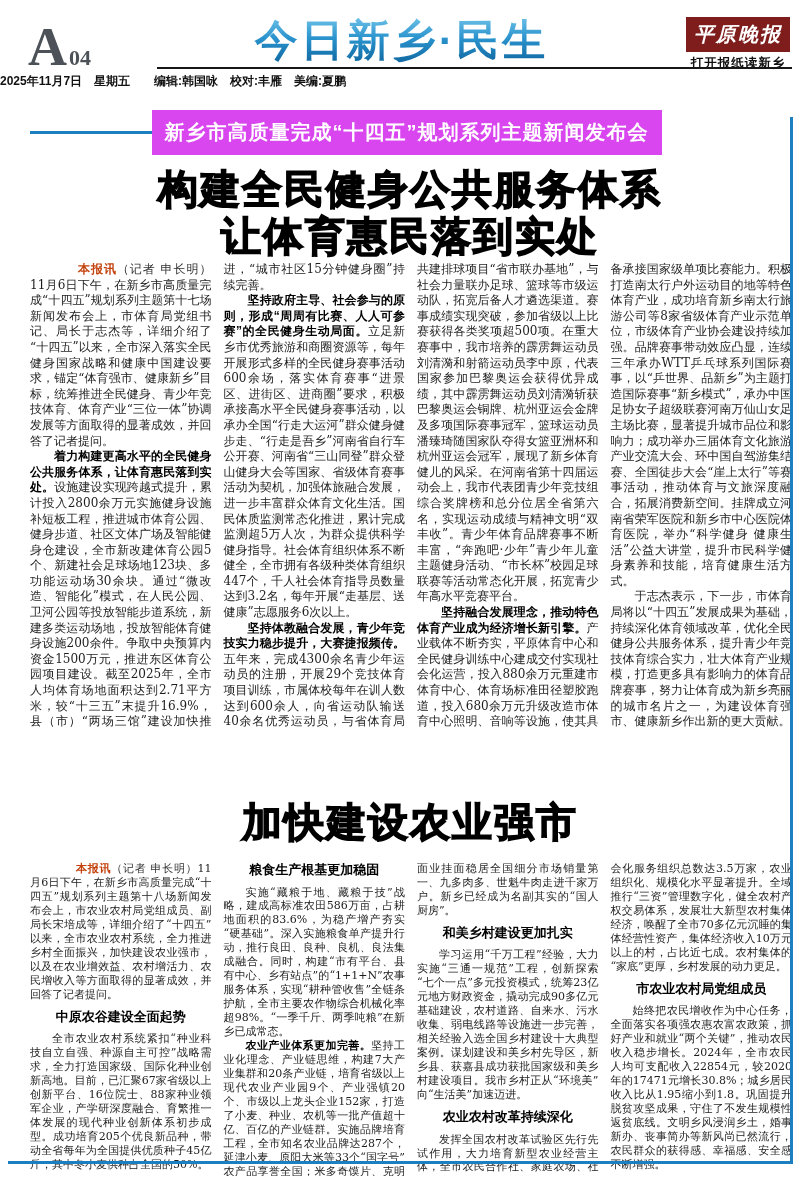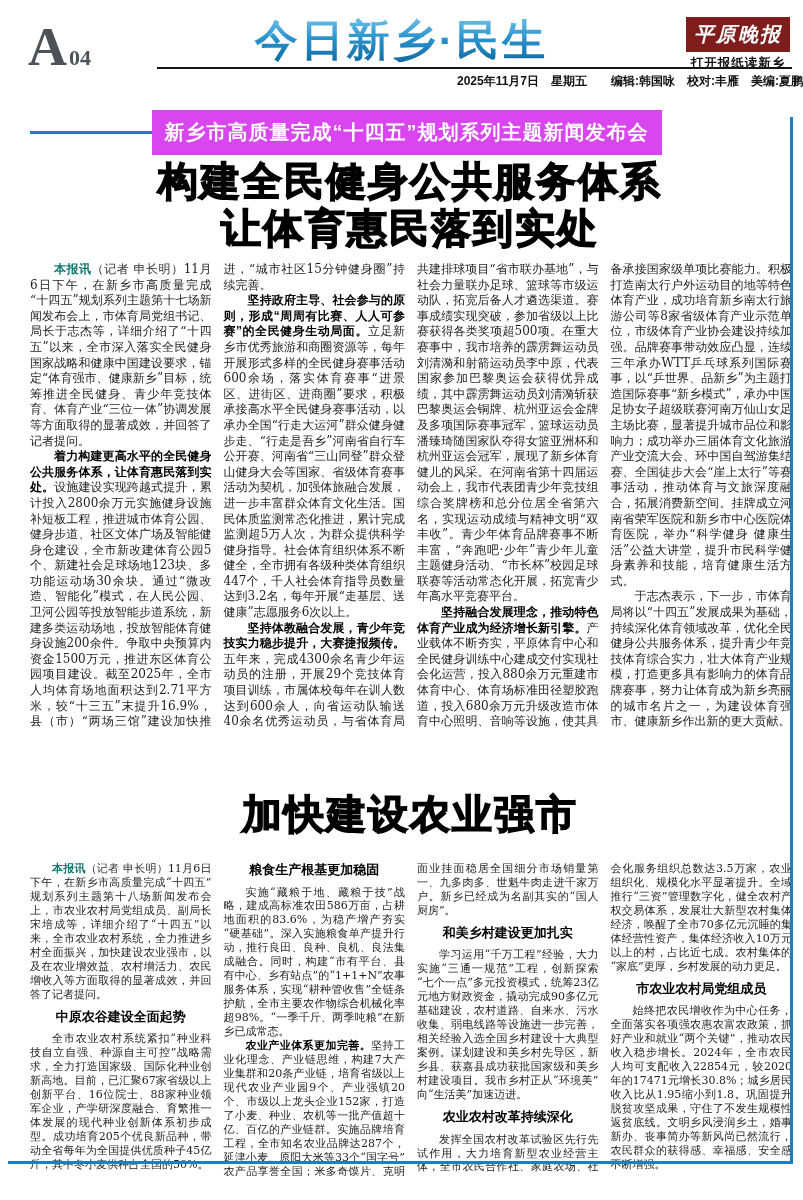--- a/index.html
+++ b/index.html
@@ -13,44 +13,44 @@
   .mast-title{position:absolute;left:0;right:0;top:12px;text-align:center;
         font-family:"Liberation Sans",sans-serif;font-weight:bold;font-size:43px;letter-spacing:3px;
         color:#1278b8;background:linear-gradient(180deg,#7ecdef 0%,#2a93cd 45%,#0a5d96 100%);
         -webkit-background-clip:text;background-clip:text;-webkit-text-fill-color:transparent;}
   .logo-block{position:absolute;right:13px;top:17px;width:104px;text-align:center;}
   .logo-box{background:#7f1d1d;color:#fff;font-family:"Liberation Sans",sans-serif;font-weight:bold;
         font-size:20px;letter-spacing:2px;padding:4px 2px;font-style:italic;}
   .logo-tag{font-family:"Liberation Sans",sans-serif;font-weight:bold;font-size:12.5px;margin-top:3px;
         letter-spacing:1px;color:#111;}
   .mast-rule{position:absolute;left:157px;right:11px;top:67px;height:2px;background:#161616;}
-  .dateline{position:absolute;left:0;right:0;top:73px;text-align:right;
+  .dateline{position:absolute;left:0;right:0;top:73px;text-align:left;
         font-family:"Liberation Sans",sans-serif;font-weight:bold;font-size:12px;color:#111;}
 
   
   .banner-row{position:absolute;left:30px;right:20px;top:117px;height:30px;display:flex;align-items:center;}
   .banner-line{flex:1;height:3px;background:#1b7fc0;}
   .banner-spacer{flex:1;height:3px;background:transparent;}
   .banner{background:#d946ef;color:#fff;font-family:"Liberation Sans",sans-serif;font-weight:bold;
         font-size:20px;line-height:29px;padding:8px 13px;letter-spacing:1px;white-space:nowrap;}
 
   
-  .headline{position:absolute;left:30px;right:13px;text-align:center;margin:0;
+  .headline{position:absolute;left:30px;right:13px;text-align:center;margin:8px;
         font-family:"Liberation Sans",sans-serif;font-weight:bold;color:#000;
         font-size:40px;line-height:1.18;-webkit-text-stroke:1.4px #000;letter-spacing:2px;}
   .headline.h1{top:158px;}
   .headline.h2{top:744px;}
 
   
   .body-cols{position:absolute;left:30px;width:762px;column-gap:12px;column-count:4;column-fill:auto;
         text-align:justify;overflow:hidden;color:#1d1d1d;}
   .a1{top:262px;height:468px;font-size:12px;line-height:1.3;}
   .a2{top:862px;height:322px;font-size:11px;line-height:1.27;}
   .para{margin:0;text-indent:2em;}
-  .para b.prefix{font-family:"Liberation Sans",sans-serif;color:#0f766e;}
+  .para b.prefix{font-family:"Liberation Sans",sans-serif;color:#c2410c;margin-left:24px;}
   .para .byline{color:#333;}
   .para b.lead{font-family:"Liberation Sans",sans-serif;color:#000;}
   .subhead{break-inside:avoid;text-align:center;font-family:"Liberation Sans",sans-serif;
         font-weight:bold;font-size:13px;color:#000;margin:7px 0;}
 
   
   .border-right{position:absolute;right:10px;top:117px;bottom:12px;width:3px;background:#1b7fc0;}
   .border-bottom{position:absolute;left:8px;right:10px;bottom:12px;height:3px;background:#1b7fc0;}
 </style>
 </head>

